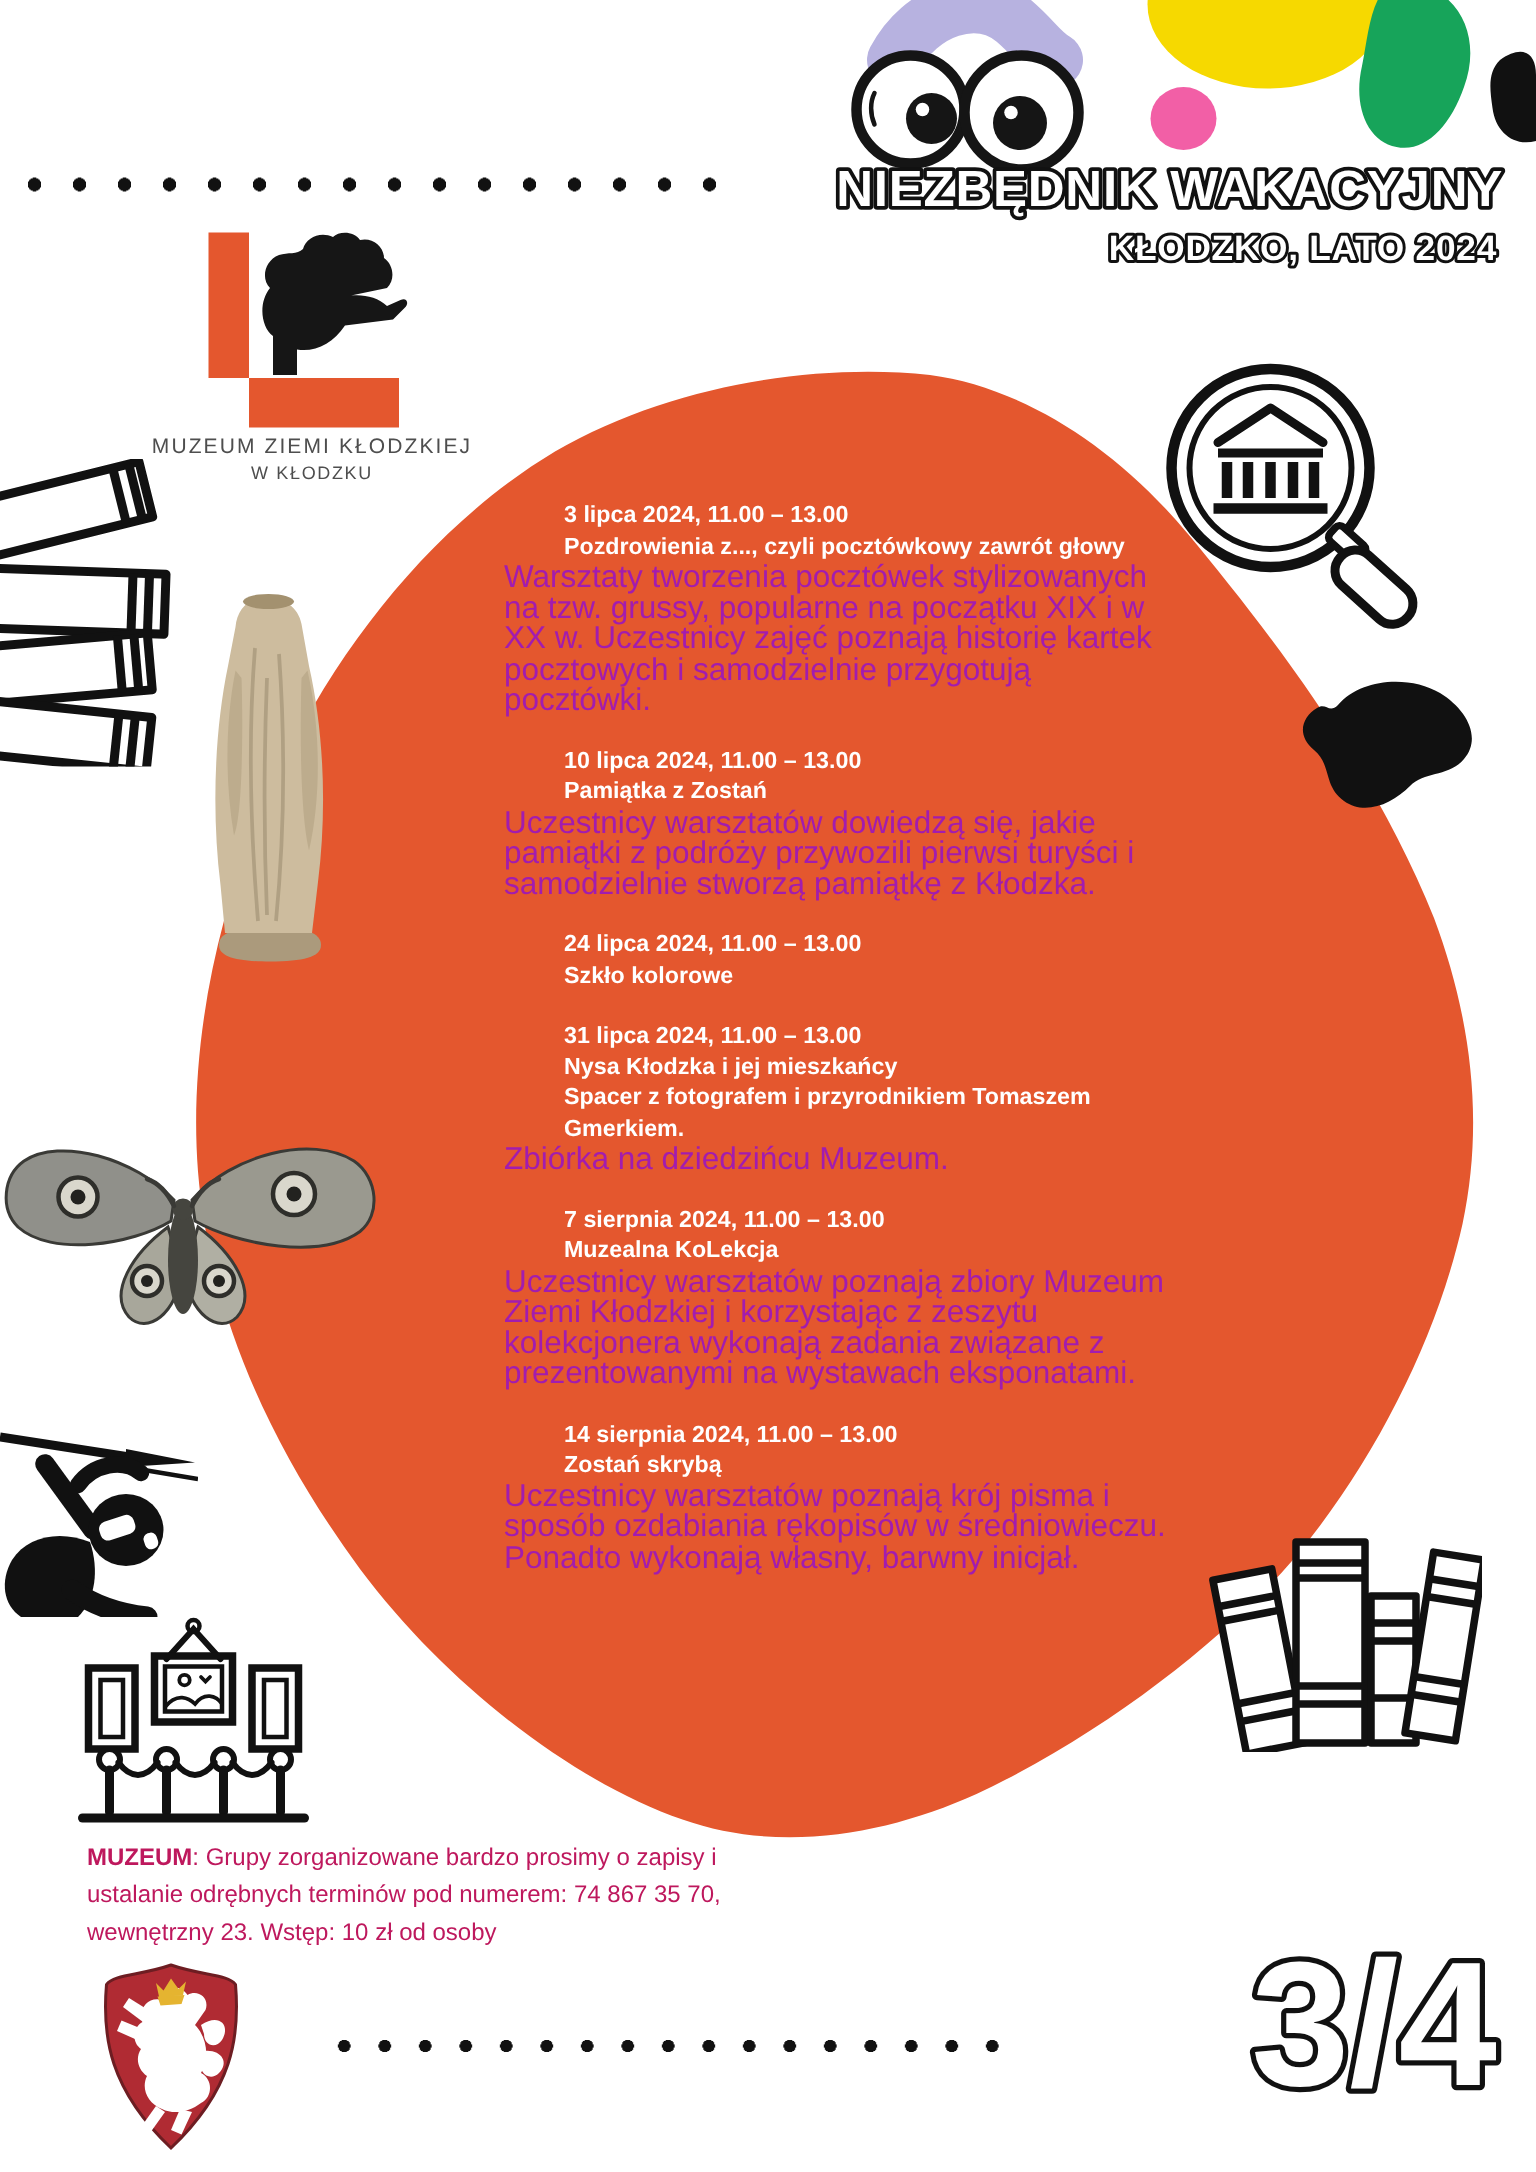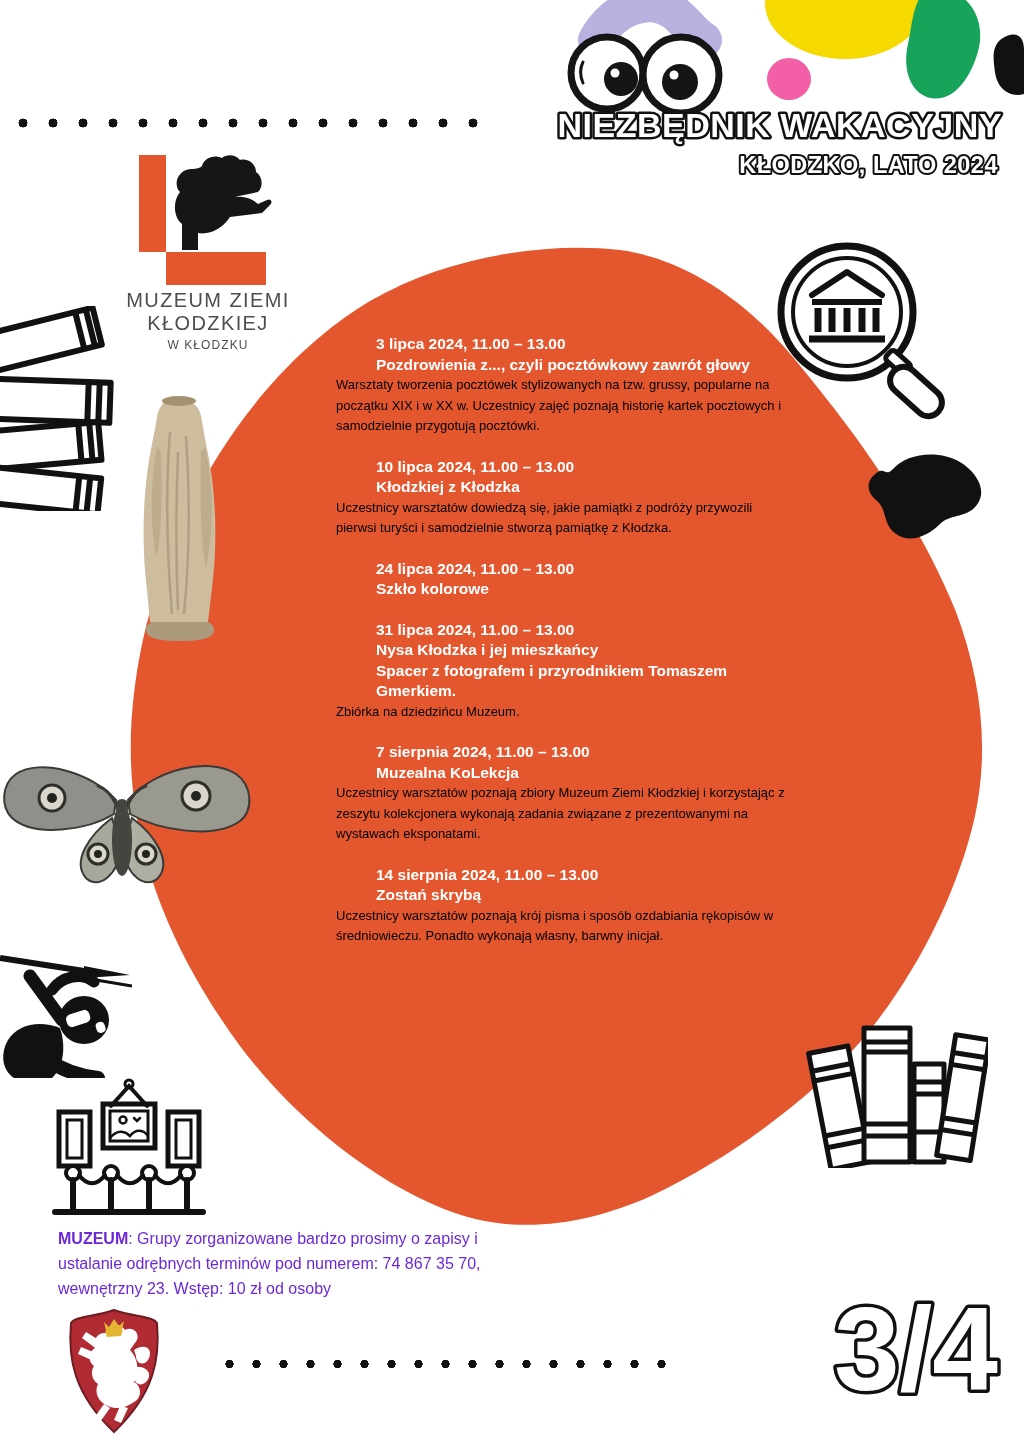--- a/index.html
+++ b/index.html
@@ -6,27 +6,27 @@
   #canvas{position:relative;width:1024px;height:1448px;background:#ffffff;overflow:hidden;
           font-family:"Liberation Sans","DejaVu Sans",sans-serif;margin:0 auto;}
   .abs{position:absolute;}
   .z1{z-index:1}.z2{z-index:2}.z3{z-index:3}
   .dots{background-image:radial-gradient(circle 5.2px at 50% 50%, #111 0 4.4px, rgba(0,0,0,0) 4.6px);
         background-size:30px 12px;background-repeat:repeat-x;background-position:left center;}
   .dots-small{background-image:radial-gradient(circle 4.8px at 50% 50%, #111 0 4.0px, rgba(0,0,0,0) 4.2px);
         background-size:27px 12px;background-repeat:repeat-x;background-position:left center;}
   .logo-block{background:#E4572E;}
   .logo-text{text-align:center;color:#4e4e4e;}
-  .logo-line1{font-size:20px;letter-spacing:1.4px;}
+  .logo-line1{font-size:14px;letter-spacing:1.4px;}
   .logo-line2{font-size:12px;letter-spacing:1.1px;margin-top:3px;}
   .events{width:455px;}
   .event{margin-bottom:20px;}
   .ev-date,.ev-title,.ev-sub{font-weight:700;font-size:15.5px;line-height:20.5px;color:#ffffff;margin-left:40px;}
-  .ev-desc{font-weight:400;font-size:13px;line-height:20.5px;color:#000000;}
-  .footer{font-size:16px;line-height:25px;color:#6d28d9;}
+  .ev-desc{font-weight:400;font-size:21px;line-height:20.5px;color:#a21caf;}
+  .footer{font-size:16px;line-height:25px;color:#be185d;}
   .footer .b{font-weight:700;}
   svg{display:block;}
   .outline-text{fill:#ffffff;stroke:#111111;paint-order:stroke;stroke-linejoin:round;
                 font-family:"Liberation Sans","DejaVu Sans",sans-serif;font-weight:700;}
 </style>
 </head>
 <body>
 
 <div id="canvas">
 
@@ -159,21 +159,21 @@
 
   <div class="abs z3 events" style="left:336px;top:334px">
     <div class="event">
       <div class="ev-date">3 lipca 2024, 11.00 – 13.00</div>
       <div class="ev-title">Pozdrowienia z..., czyli pocztówkowy zawrót głowy</div>
       <div class="ev-sub"></div>
       <div class="ev-desc">Warsztaty tworzenia pocztówek stylizowanych na tzw. grussy, popularne na początku XIX i w XX w. Uczestnicy zajęć poznają historię kartek pocztowych i samodzielnie przygotują pocztówki.</div>
     </div>
     <div class="event">
       <div class="ev-date">10 lipca 2024, 11.00 – 13.00</div>
-      <div class="ev-title">Kłodzkiej z Kłodzka</div>
+      <div class="ev-title">Pamiątka z Zostań</div>
       <div class="ev-sub"></div>
       <div class="ev-desc">Uczestnicy warsztatów dowiedzą się, jakie pamiątki z podróży przywozili pierwsi turyści i samodzielnie stworzą pamiątkę z Kłodzka.</div>
     </div>
     <div class="event">
       <div class="ev-date">24 lipca 2024, 11.00 – 13.00</div>
       <div class="ev-title">Szkło kolorowe</div>
       <div class="ev-sub"></div>
     </div>
     <div class="event">
       <div class="ev-date">31 lipca 2024, 11.00 – 13.00</div>

